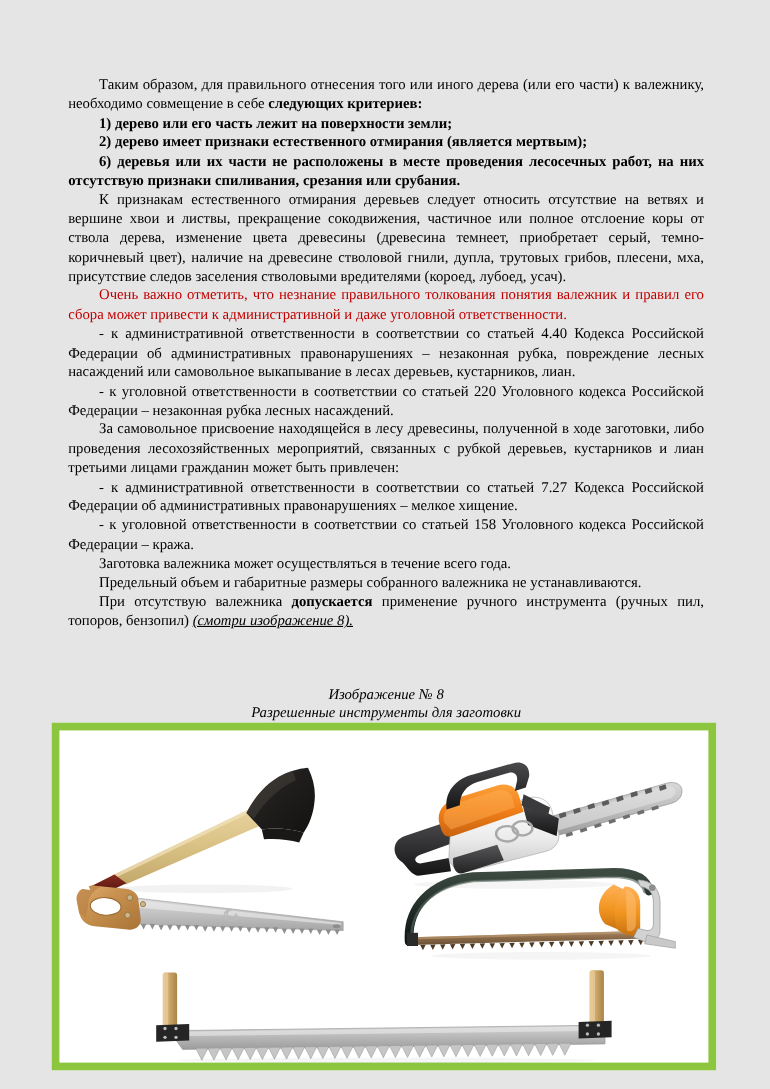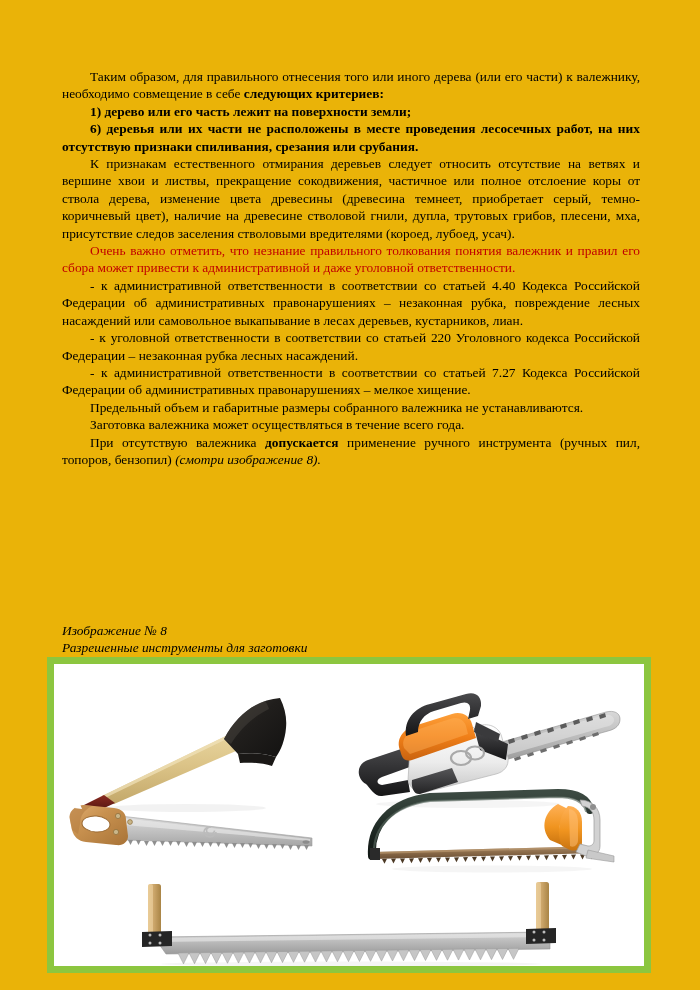--- a/index.html
+++ b/index.html
@@ -13,47 +13,47 @@
     position: relative;
     font-family: "Liberation Serif", "DejaVu Serif", serif;
     color: #000000;
     overflow: hidden;
   }
   .page {
     position: absolute;
     left: 0; top: 0;
     width: 700px;
     height: 990px;
-    background: #eab308;
+    background: #e5e5e5;
   }
   .content {
     position: absolute;
     left: 62px;
     top: 68px;
     width: 578px;
   }
   p {
     margin: 0;
     font-size: 13.4px;
     line-height: 17.4px;
     text-align: justify;
     text-indent: 28px;
     hyphens: none;
   }
   .b { font-weight: bold; }
   p.red-para { color: #C00000; }
-  .it { font-style: italic; }
+  .it { font-style: italic; text-decoration: underline; }
 
   
   .caption {
     position: absolute;
     left: 62px;
     top: 622px;
     width: 578px;
-    text-align: left;
+    text-align: center;
     font-style: italic;
     font-size: 13.4px;
     line-height: 17.4px;
   }
   .caption div { white-space: nowrap; }
 
   
   .figure {
     position: absolute;
     left: 47px;
@@ -77,39 +77,42 @@
 <body>
 
 <div class="page">
 
   <div class="content">
 
     <p><span>Таким образом, для правильного отнесения того или иного дерева (или его части) к валежнику, необходимо совмещение в себе </span><span class="b">следующих критериев:</span></p>
 
     <p><span class="b">1) дерево или его часть лежит на поверхности земли;</span></p>
 
+    <p><span class="b">2) дерево имеет признаки естественного отмирания (является мертвым);</span></p>
 
     <p><span class="b">6) деревья или их части не расположены в месте проведения лесосечных работ, на них отсутствую признаки спиливания, срезания или срубания.</span></p>
 
     <p><span>К признакам естественного отмирания деревьев следует относить отсутствие на ветвях и вершине хвои и листвы, прекращение сокодвижения, частичное или полное отслоение коры от ствола дерева, изменение цвета древесины (древесина темнеет, приобретает серый, темно-коричневый цвет), наличие на древесине стволовой гнили, дупла, трутовых грибов, плесени, мха, присутствие следов заселения стволовыми вредителями (короед, лубоед, усач).</span></p>
 
     <p class="red-para"><span>Очень важно отметить, что незнание правильного толкования понятия валежник и правил его сбора может привести к административной и даже уголовной ответственности.</span></p>
 
 
     <p><span>- к административной ответственности в соответствии со статьей 4.40 Кодекса Российской Федерации об административных правонарушениях – незаконная рубка, повреждение лесных насаждений или самовольное выкапывание в лесах деревьев, кустарников, лиан.</span></p>
 
     <p><span>- к уголовной ответственности в соответствии со статьей 220 Уголовного кодекса Российской Федерации – незаконная рубка лесных насаждений.</span></p>
 
+    <p><span>За самовольное присвоение находящейся в лесу древесины, полученной в ходе заготовки, либо проведения лесохозяйственных мероприятий, связанных с рубкой деревьев, кустарников и лиан третьими лицами гражданин может быть привлечен:</span></p>
 
     <p><span>- к административной ответственности в соответствии со статьей 7.27 Кодекса Российской Федерации об административных правонарушениях – мелкое хищение.</span></p>
 
+    <p><span>- к уголовной ответственности в соответствии со статьей 158 Уголовного кодекса Российской Федерации – кража.</span></p>
+
+    <p><span>Заготовка валежника может осуществляться в течение всего года.</span></p>
 
     <p><span>Предельный объем и габаритные размеры собранного валежника не устанавливаются.</span></p>
-
-    <p><span>Заготовка валежника может осуществляться в течение всего года.</span></p>
 
 
     <p><span>При отсутствую валежника </span><span class="b">допускается</span><span> применение ручного инструмента (ручных пил, топоров, бензопил) </span><span class="it">(смотри изображение 8).</span></p>
 
   </div>
 
   <div class="caption">
     <div>Изображение № 8</div>
     <div>Разрешенные инструменты для заготовки</div>
   </div>

